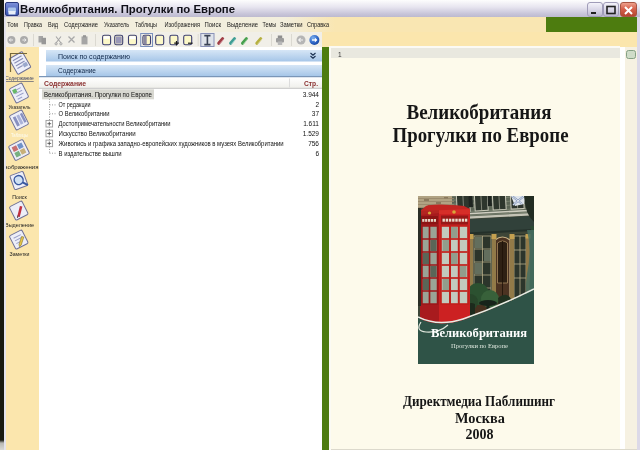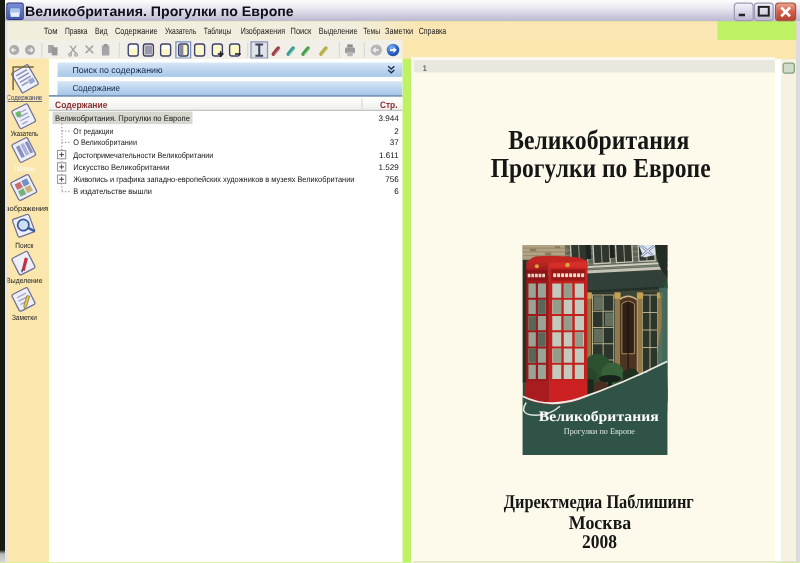--- a/index.html
+++ b/index.html
@@ -1,24 +1,24 @@
 <!DOCTYPE html>
 <html><head>
 <meta charset="utf-8">
 <style>
 html,body{margin:0;padding:0;}
 body{width:640px;height:450px;overflow:hidden;font-family:"Liberation Sans",sans-serif;}
-#win{position:absolute;left:0;top:0;width:640px;height:450px;background:#bef264;overflow:hidden;}
+#win{position:absolute;left:0;top:0;width:640px;height:450px;background:#4d7c0f;overflow:hidden;}
 .abs{position:absolute;}
 #titlebar{left:0;top:0;width:640px;height:17px;background:linear-gradient(#fdfdfd,#e8e6f0 40%,#c9c6da 80%,#bdbacf);}
 #appicon{left:5px;top:2px;width:12px;height:12px;border-radius:2px;background:linear-gradient(#7b8fd8,#3a56b0);border:1px solid #2a3a80;}
 .winbtn{top:2px;width:14px;height:13px;border-radius:3px;border:1px solid #a09cb8;}
 #btn-min,#btn-max{background:linear-gradient(#f4f3fa,#d5d2e4 60%,#bcb8d0);}
 #btn-close{background:linear-gradient(#eda08c,#d6614c 45%,#b5452f);border-color:#a85442;}
-#menubar{left:0;top:17px;width:546px;height:15px;background:linear-gradient(90deg,#f2eedd 0,#f2eedd 285px,#f9e6b2 335px,#f9e6b2 100%);border-bottom:1px solid #e8e2cc;padding-left:28px;}
+#menubar{left:0;top:17px;width:546px;height:15px;background:linear-gradient(90deg,#f2eedd 0,#f2eedd 285px,#f9e6b2 335px,#f9e6b2 100%);border-bottom:1px solid #e8e2cc;}
 #toolbar{left:0;top:32px;width:640px;height:15px;background:#fbe6ad;}
 #toolbar-inner{left:0;top:0;width:322px;height:15px;background:#f1efe8;}
 #sidebar{left:0;top:47px;width:39px;height:403px;background:#fbe6ad;}
 #lborder{left:0;top:0;width:3.5px;height:450px;background:linear-gradient(#181a12 0,#181a12 440px,#b8b8b4 443px,#d8d8d4 450px);z-index:9;}
 #lborder2{left:3.5px;top:17px;width:2.5px;height:433px;background:#e4e3ec;z-index:9;}
 #rborder{left:637px;top:17px;width:3px;height:433px;background:#dcd9e8;z-index:9;}
 #toc{left:39px;top:47px;width:283px;height:403px;background:#ffffff;}
 #pane{left:329px;top:46px;width:288.5px;height:404px;background:#fdfaeb;border-left:2px solid #fbfaf4;border-top:2px solid #fbfaf4;}
 #pagehdr{left:0px;top:0px;width:288.5px;height:10px;background:#e9e8df;}
 #scrollcol{left:620px;top:47px;width:17px;height:403px;background:linear-gradient(90deg,#ffffff 0,#ffffff 4.5px,#f6f1e2 4.5px,#f6f1e2 17px);}

